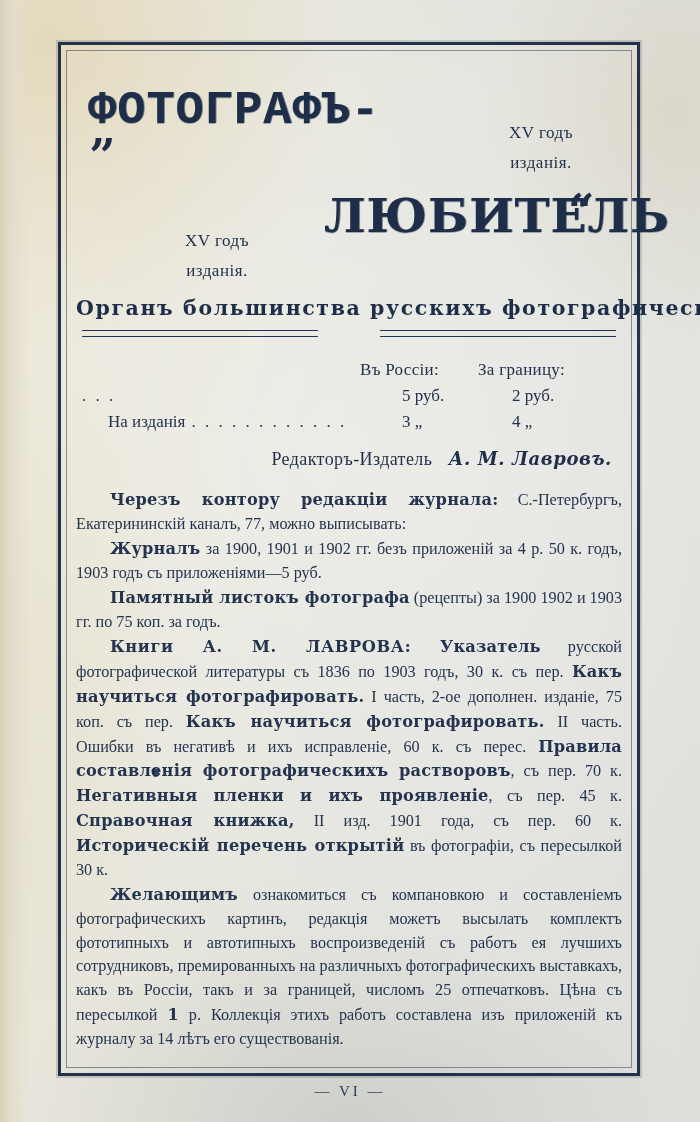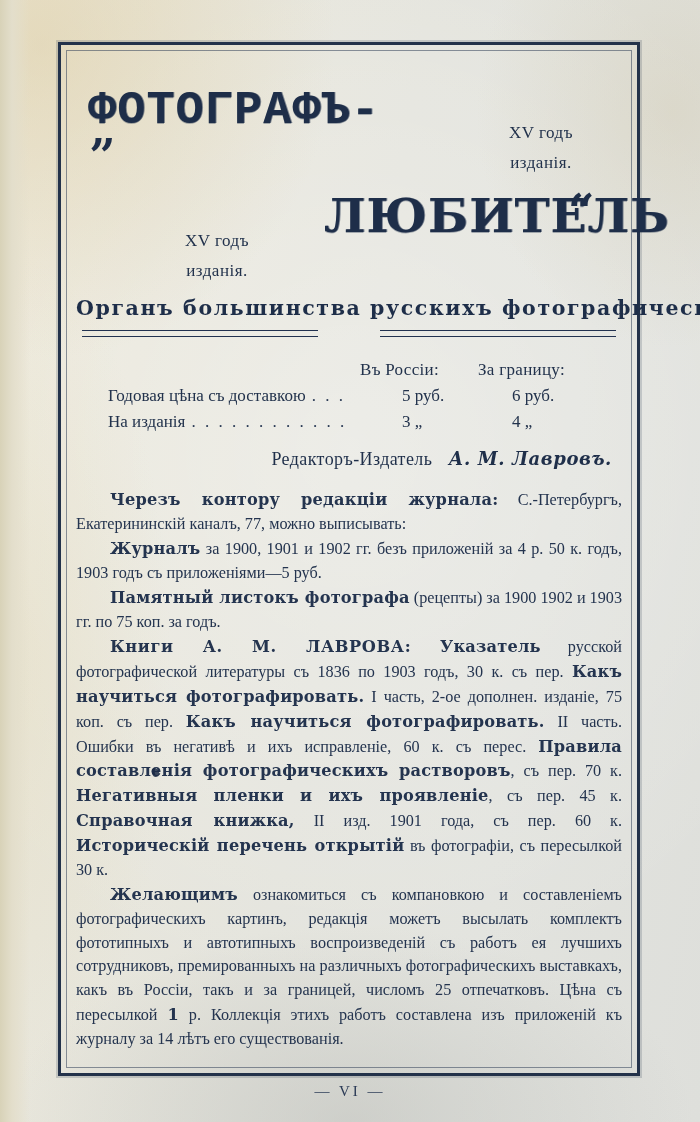--- a/index.html
+++ b/index.html
@@ -301,24 +301,23 @@
       </div>
     </div>
 
     <div class="prices">
       <div class="price-head">
         <span class="ph-1">Въ Россiи:</span>
         <span class="ph-2">За границу:</span>
       </div>
 
       <div class="price-row">
-        <span class="pr-label">Годовая цѣна съ доставкою</span>
         <span class="pr-dots">. . .</span>
         <span class="pr-v1">5 руб.</span>
-        <span class="pr-v2">6 руб.</span>
+        <span class="pr-v2">2 руб.</span>
       </div>
 
       <div class="price-row">
         <span class="pr-label">На изданiя</span>
         <span class="pr-dots">. . . . . . . . . . . .</span>
         <span class="pr-v1">3   „</span>
         <span class="pr-v2">4   „</span>
       </div>
     </div>
 

